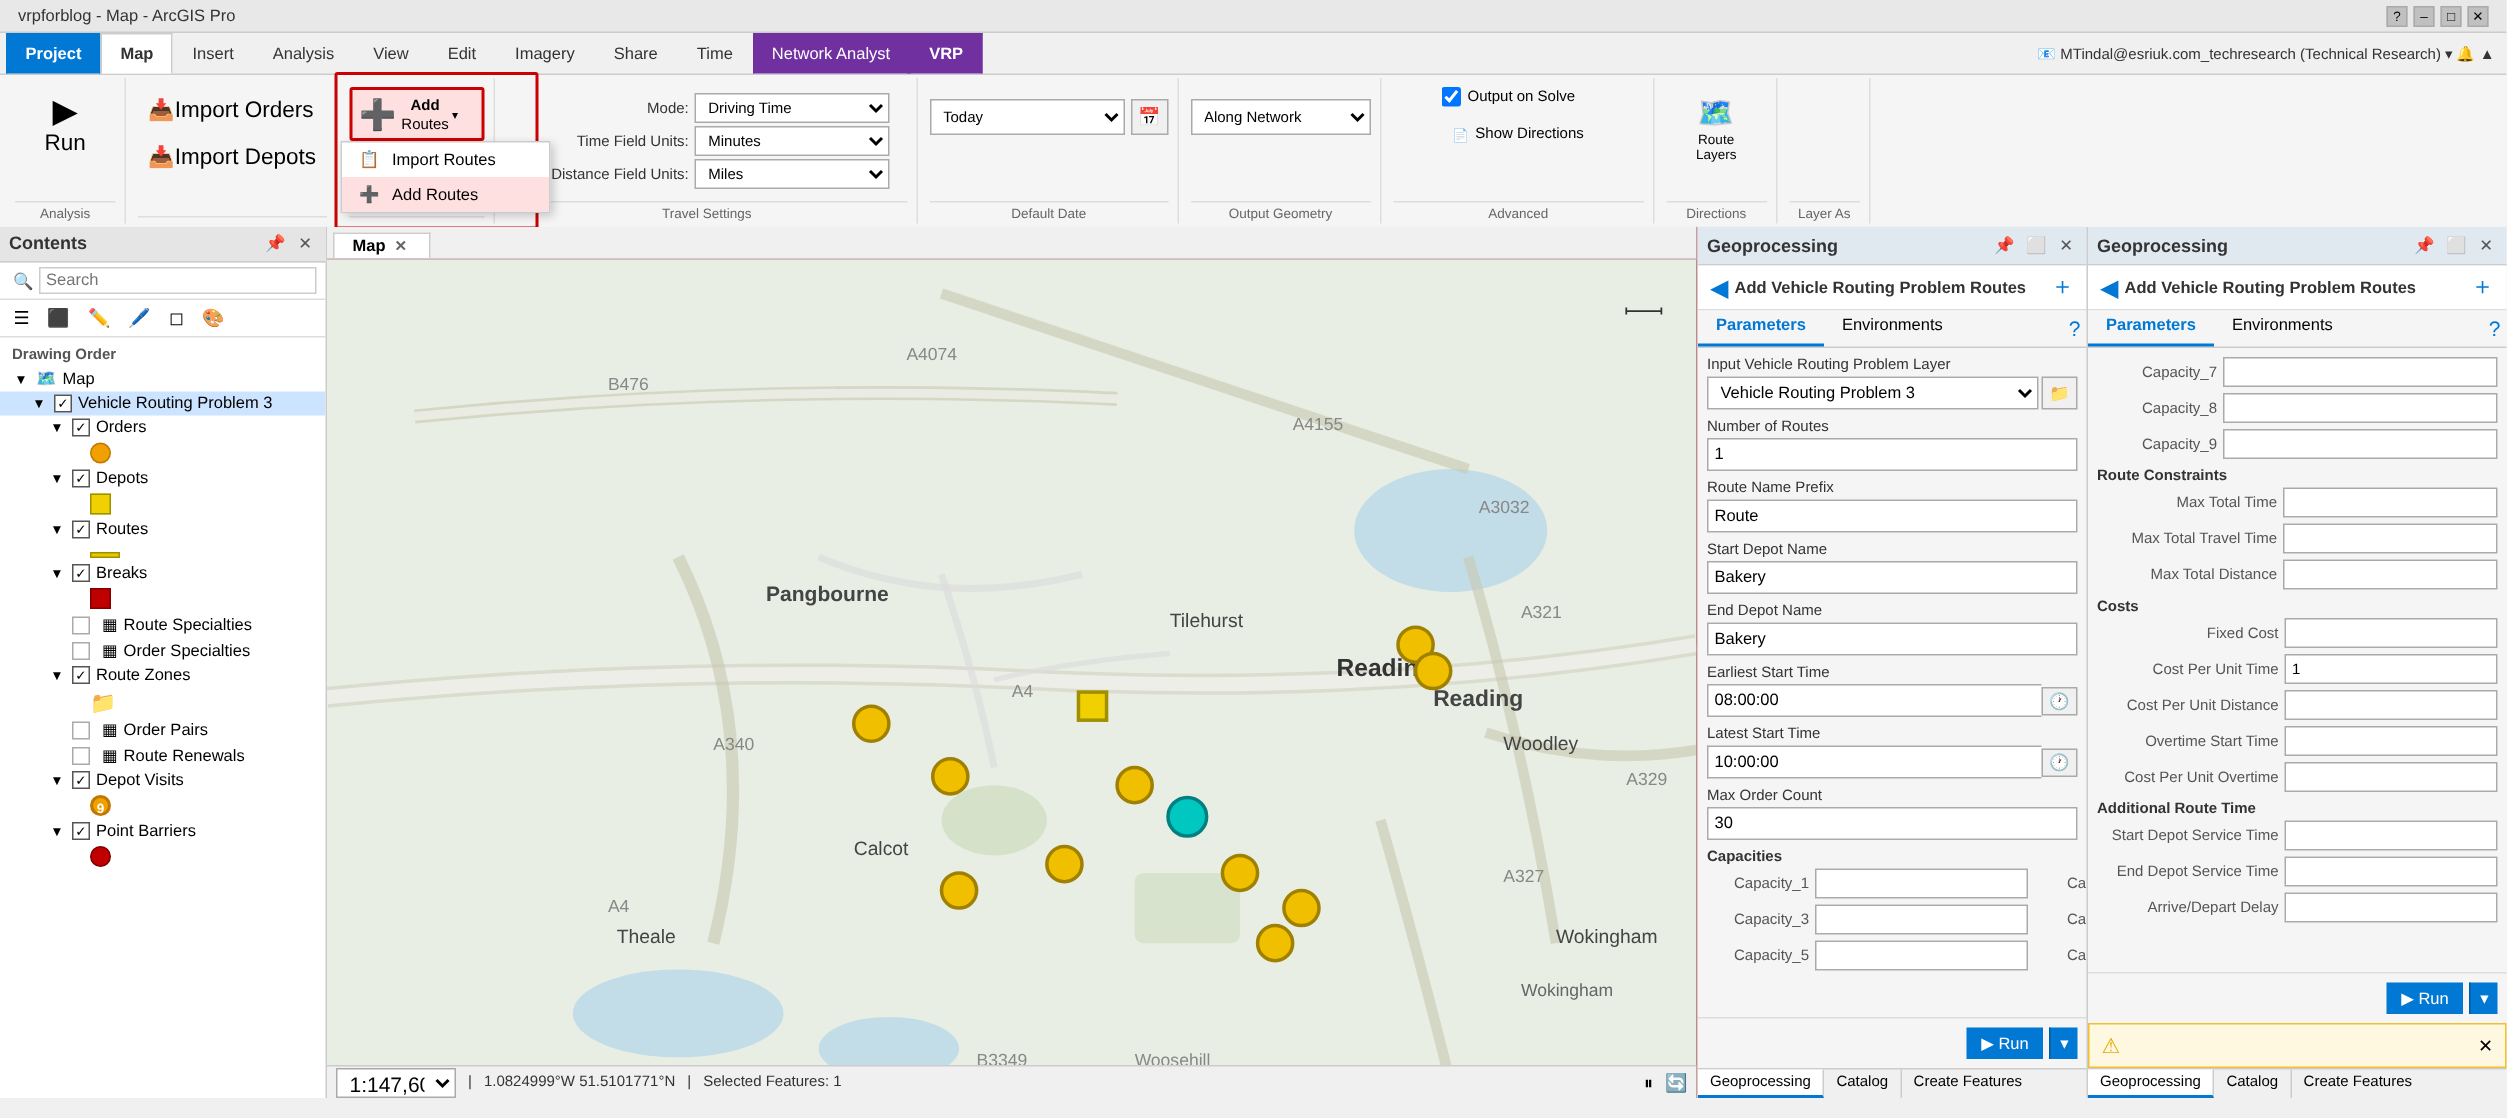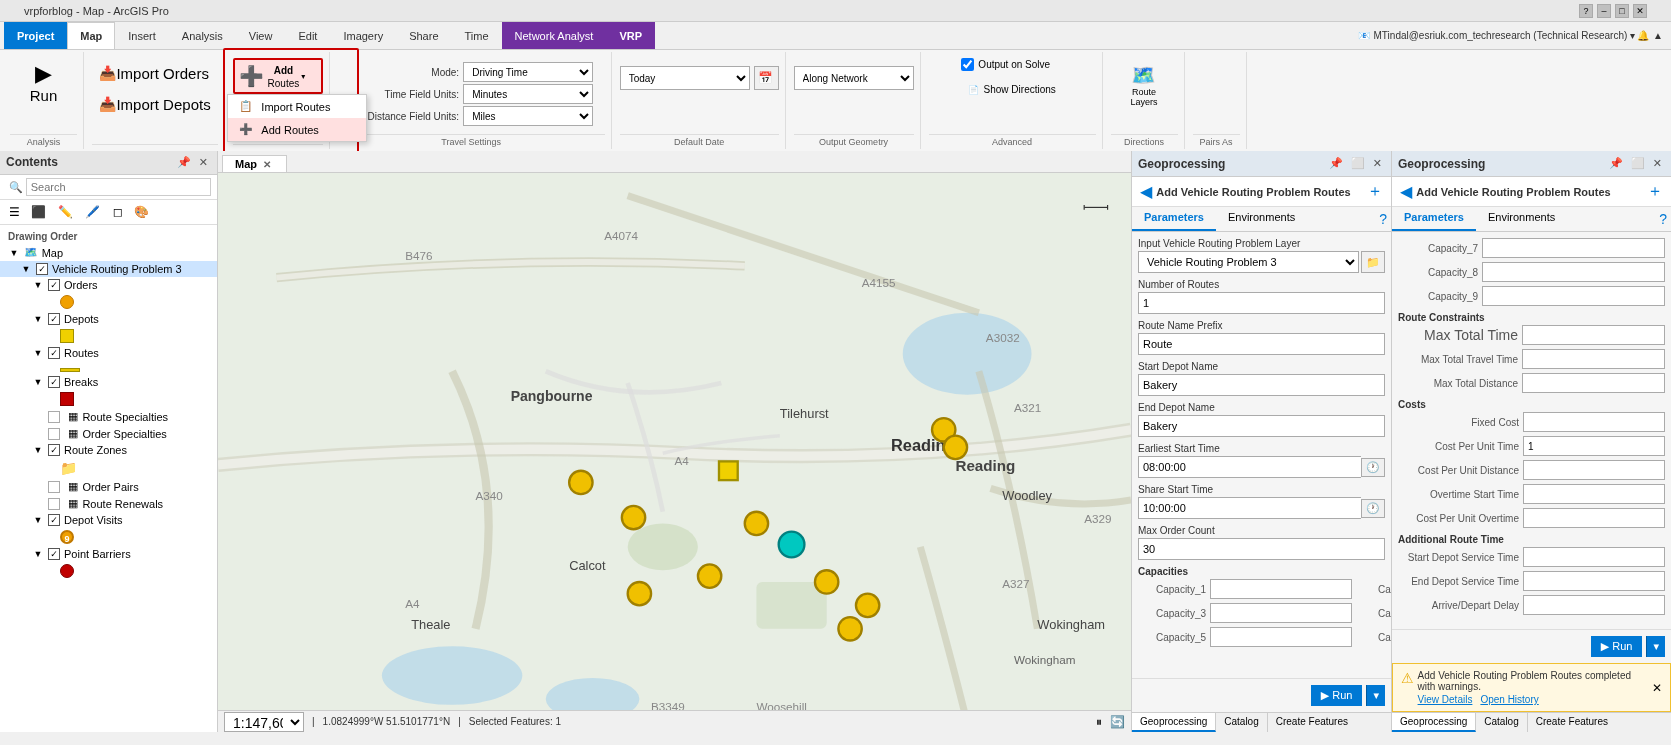--- a/index.html
+++ b/index.html
@@ -5,21 +5,21 @@
     * { box-sizing: border-box; margin: 0; padding: 0; }
     body { font-family: 'Segoe UI', Arial, sans-serif; font-size: 11px; background: #f0f0f0; overflow: hidden; width: 1671px; height: 745px; }
 
     
     .title-bar {
       height: 22px;
       background: #e8e8e8;
       display: flex;
       align-items: center;
       justify-content: space-between;
-      padding: 0 24px;
+      padding: 0 12px;
       border-bottom: 1px solid #ccc;
     }
     .title-bar-text { font-size: 11px; color: #333; }
     .title-bar-controls { display: flex; gap: 4px; }
     .title-btn { width: 14px; height: 14px; background: #c0c0c0; border: 1px solid #aaa; cursor: pointer; display: flex; align-items: center; justify-content: center; font-size: 9px; }
     .ribbon-tabs { display: flex; height: 28px; background: #f0f0f0; border-bottom: 1px solid #ccc; padding-left: 4px; }
     .ribbon-tab {
       padding: 4px 12px;
       font-size: 11px;
       cursor: pointer;
@@ -360,21 +360,21 @@
       <div class="ribbon-btn" style="flex-direction:column; align-items:center;">
         <span style="font-size:20px; color:#c04000;">🗺️</span>
         <span style="font-size:9px; text-align:center;">Route<br>Layers</span>
       </div>
     </div>
     <div class="ribbon-group-label">Directions</div>
   </div>
 
   <div class="ribbon-group" style="min-width:60px;">
     <div class="ribbon-group-content"></div>
-    <div class="ribbon-group-label">Pairs As</div>
+    <div class="ribbon-group-label">Layer As</div>
   </div>
 </div>
 
 <div class="main-area" style="height: calc(745px - 22px - 28px - 92px - 22px);">
 
   <div class="contents-panel">
     <div class="panel-header">
       <span class="panel-title">Contents</span>
       <div class="panel-controls">
         <button class="panel-btn">📌</button>
@@ -662,21 +662,21 @@
 
       <div class="geo-field-row">
         <div class="geo-field-label">Earliest Start Time</div>
         <div class="geo-field-input-time">
           <input type="text" value="08:00:00" style="">
           <button class="clock-btn">🕐</button>
         </div>
       </div>
 
       <div class="geo-field-row">
-        <div class="geo-field-label">Share Start Time</div>
+        <div class="geo-field-label">Latest Start Time</div>
         <div class="geo-field-input-time">
           <input type="text" value="10:00:00" style="">
           <button class="clock-btn">🕐</button>
         </div>
       </div>
 
       <div class="geo-field-row">
         <div class="geo-field-label">Max Order Count</div>
         <input class="geo-field-input" type="text" value="30" style="">
       </div>
@@ -750,21 +750,21 @@
         <span class="geo-cap-label" style="width:80px; text-align:right;">Capacity_8</span>
         <input class="geo-cap-input" type="text" value="" style="">
       </div>
       <div class="geo-cap-row" style="margin-bottom:4px;">
         <span class="geo-cap-label" style="width:80px; text-align:right;">Capacity_9</span>
         <input class="geo-cap-input" type="text" value="" style="">
       </div>
 
       <div class="geo-section-label">Route Constraints</div>
       <div class="geo-cap-row" style="margin-bottom:4px;">
-        <span class="geo-cap-label" style="width:120px; text-align:right; font-size:14px;">Max Total Time</span>
+        <span class="geo-cap-label" style="width:120px; text-align:right; font-size:10px;">Max Total Time</span>
         <input class="geo-cap-input" type="text" value="" style="">
       </div>
       <div class="geo-cap-row" style="margin-bottom:4px;">
         <span class="geo-cap-label" style="width:120px; text-align:right; font-size:10px;">Max Total Travel Time</span>
         <input class="geo-cap-input" type="text" value="" style="">
       </div>
       <div class="geo-cap-row" style="margin-bottom:4px;">
         <span class="geo-cap-label" style="width:120px; text-align:right; font-size:10px;">Max Total Distance</span>
         <input class="geo-cap-input" type="text" value="" style="">
       </div>
@@ -806,27 +806,20 @@
       </div>
     </div>
 
     <div class="geo-footer">
       <button class="run-btn">▶ Run</button>
       <button class="run-dropdown-btn">▾</button>
     </div>
 
     <div class="geo-warning">
       <span class="warning-icon">⚠</span>
-      <div>
-        <div>Add Vehicle Routing Problem Routes completed with warnings.</div>
-        <div class="warning-links">
-          <span class="warning-link">View Details</span>
-          <span class="warning-link">Open History</span>
-        </div>
-      </div>
       <button style="margin-left:auto; background:none; border:none; cursor:pointer; font-size:12px;">✕</button>
     </div>
 
     <div style="display:flex; border-top:1px solid #ccc; background:#f0f0f0; font-size:10px;">
       <div style="padding:3px 8px; border-right:1px solid #ccc; cursor:pointer; background:#fff; border-bottom:2px solid #0078d4;">Geoprocessing</div>
       <div style="padding:3px 8px; border-right:1px solid #ccc; cursor:pointer;">Catalog</div>
       <div style="padding:3px 8px; cursor:pointer;">Create Features</div>
     </div>
   </div>
 

